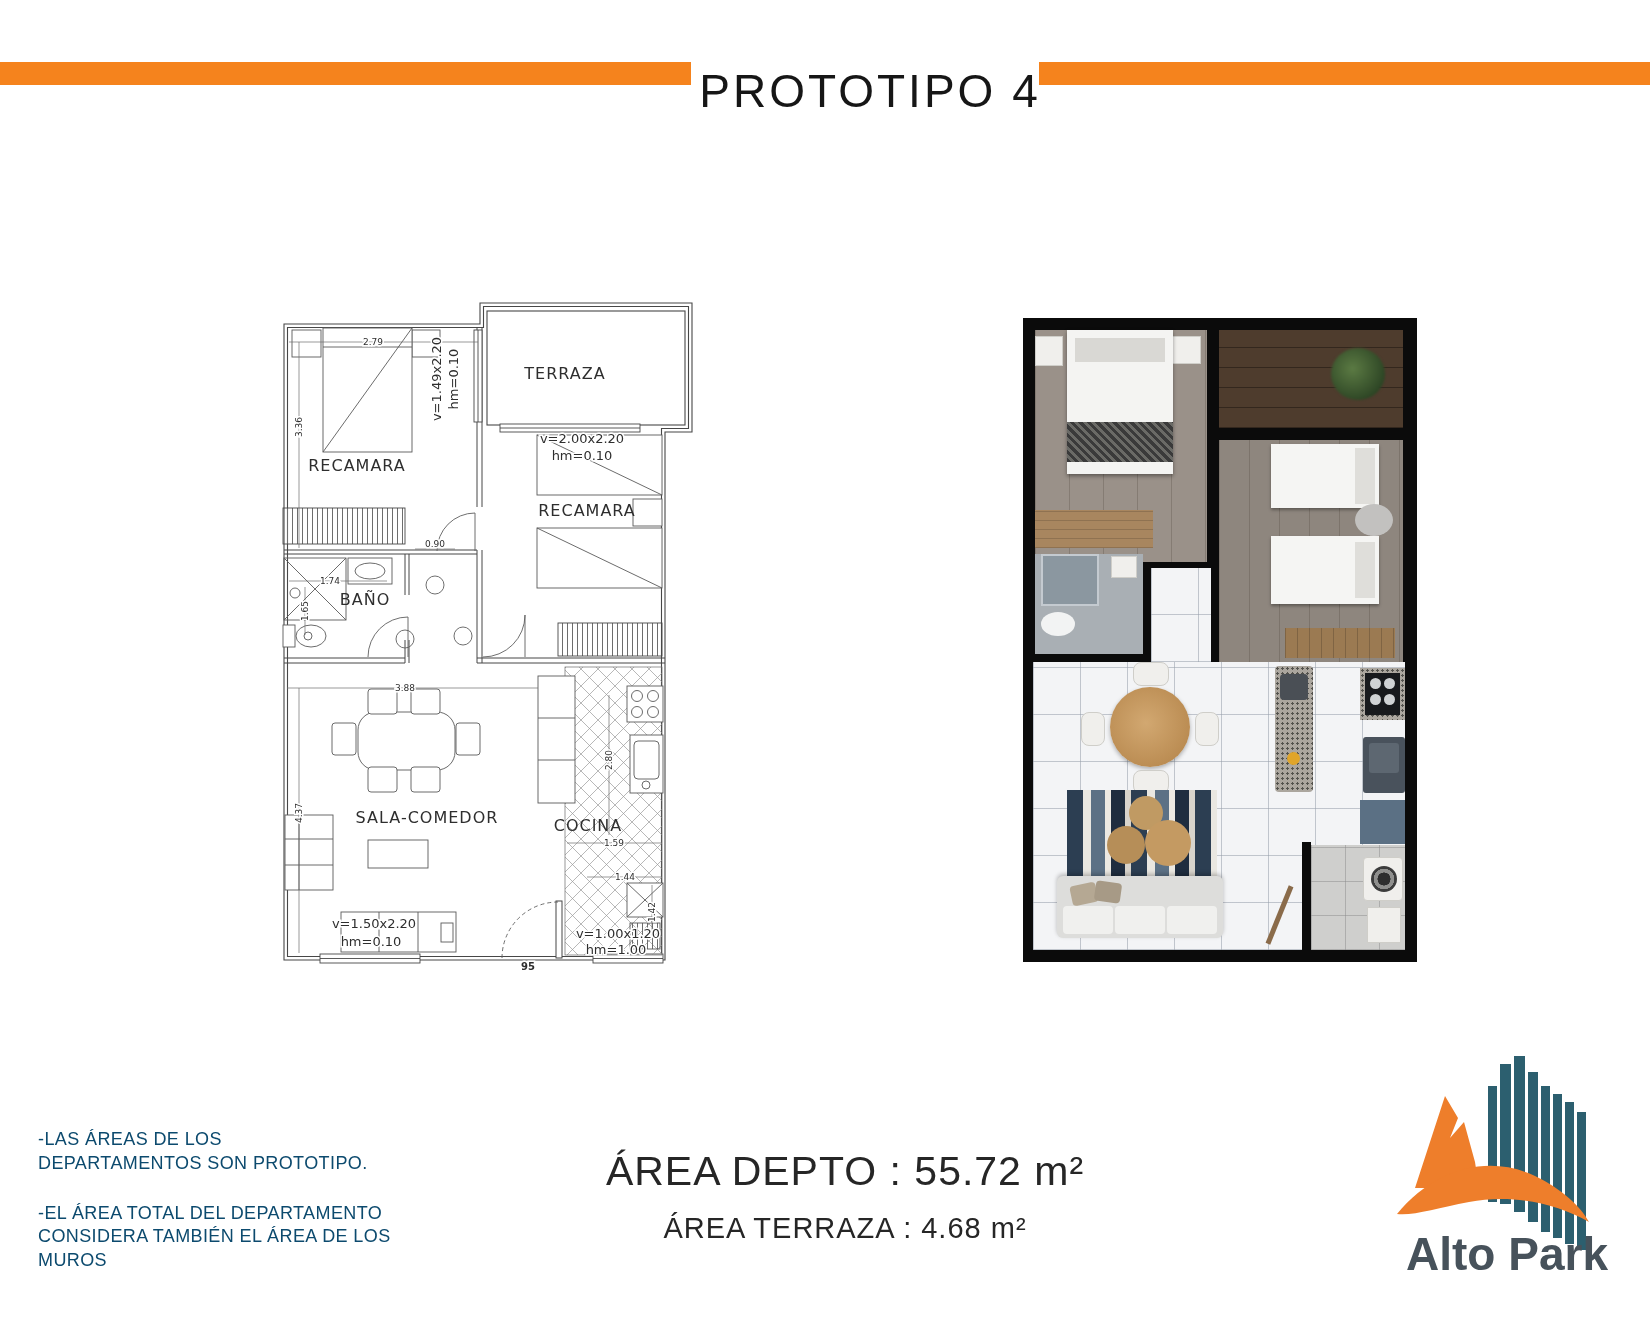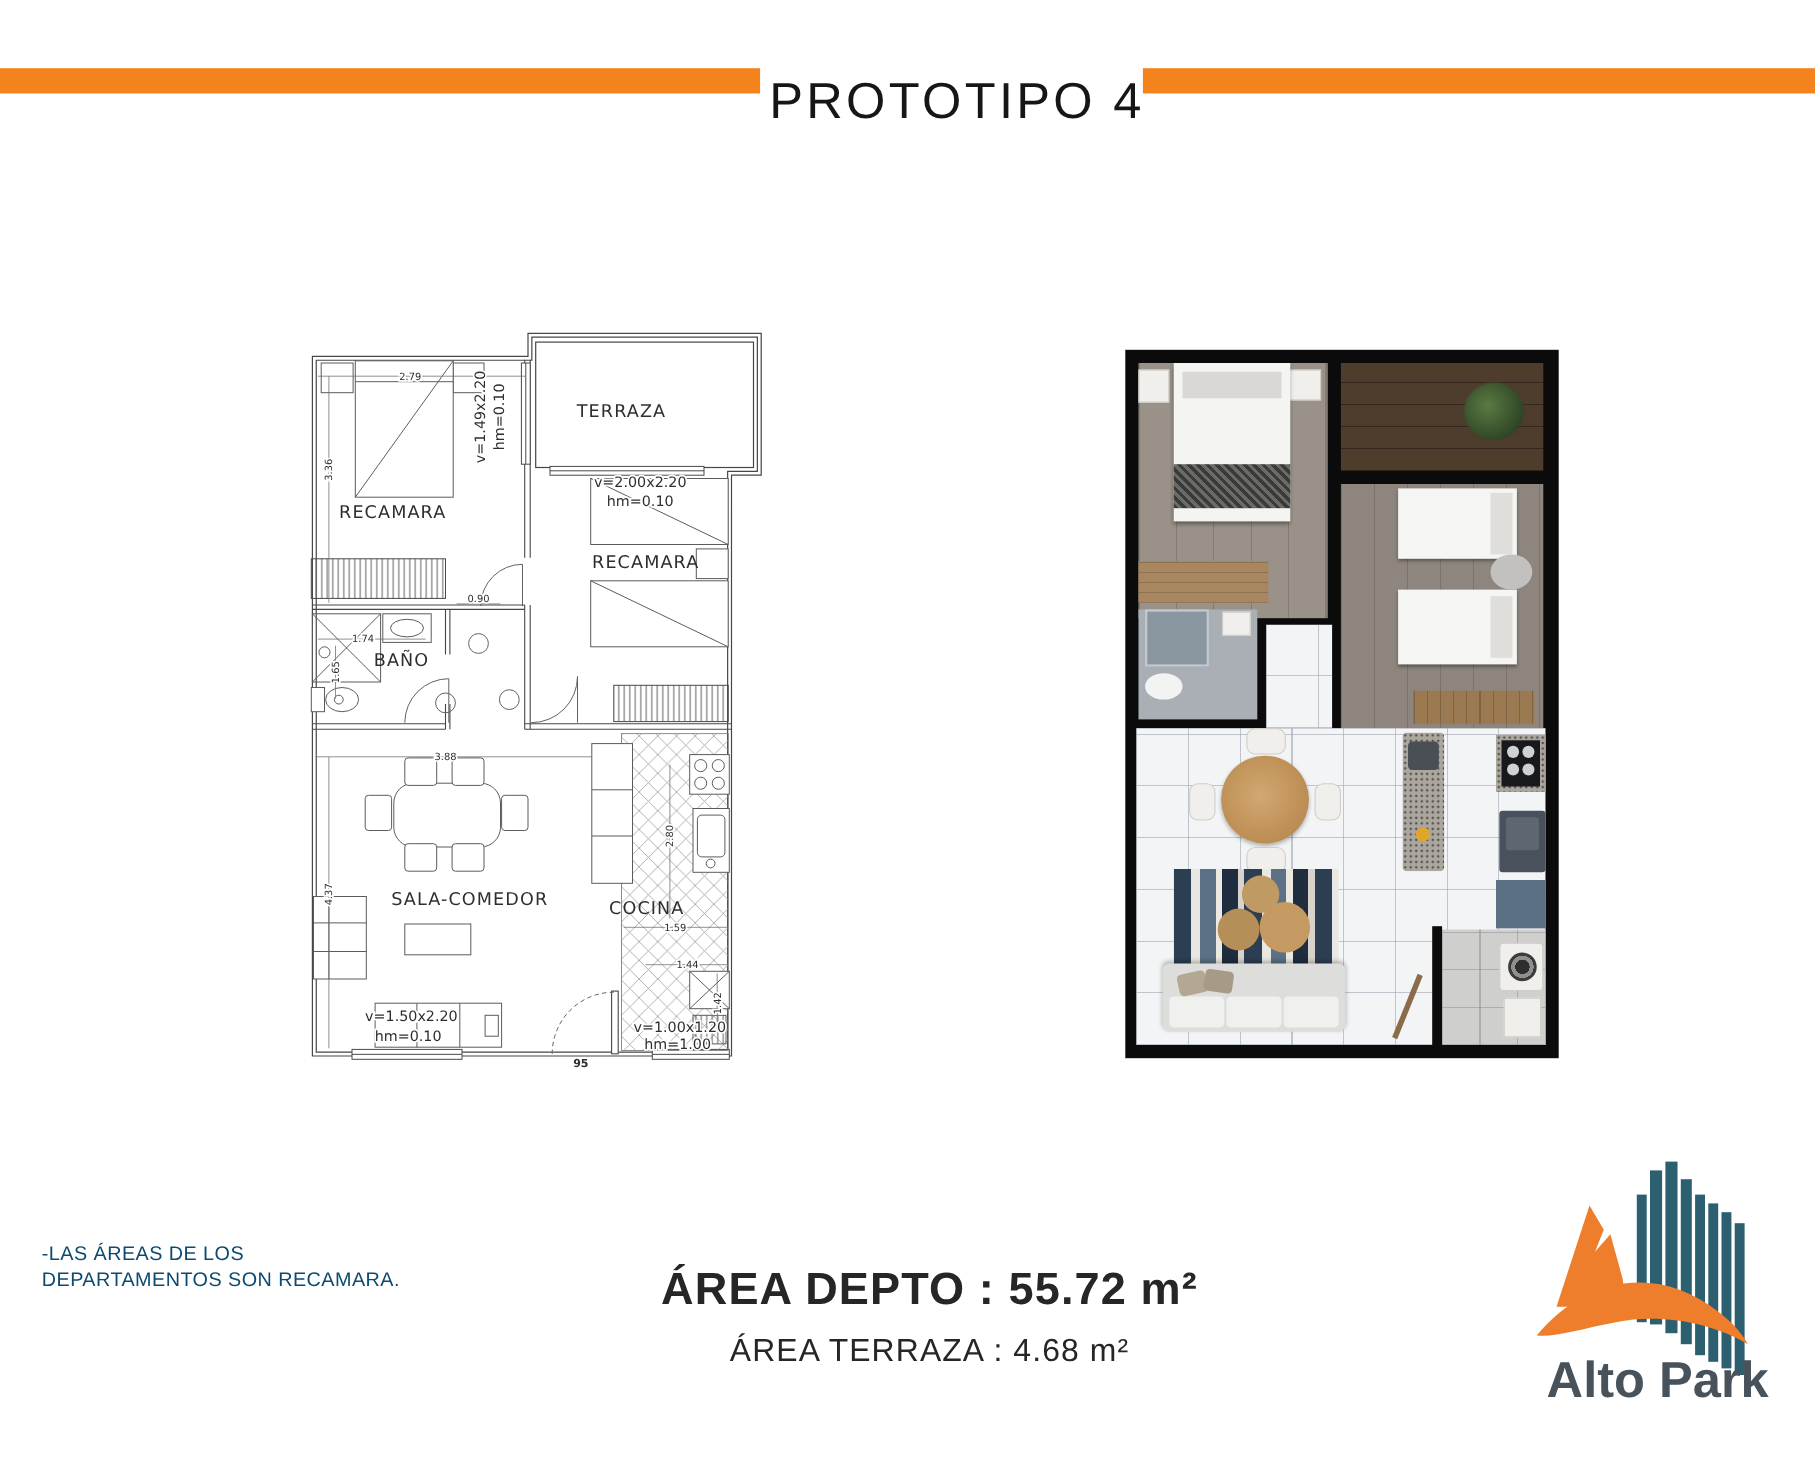--- a/index.html
+++ b/index.html
@@ -31,21 +31,21 @@
       repeating-linear-gradient(90deg,rgba(150,158,170,.55) 0 1px,transparent 1px 47px);}
   .granite{background:#aba69e;background-image:radial-gradient(rgba(60,60,55,.8) 1px,transparent 1.4px);background-size:5px 5px;}
   .whitebox{background:#f0efec;border:1px solid #cfcec9;box-sizing:border-box;}
   .circle{border-radius:50%;}
 
   
   .notes{position:absolute;left:38px;top:1128px;width:430px;font-size:18px;
          color:#0c4a6e;letter-spacing:.4px;line-height:1.32;}
   .notes p{margin:0 0 26px 0;}
   .areas{position:absolute;left:555px;top:1148px;width:580px;text-align:center;color:#262626;}
-  .areas .a1{font-size:41px;letter-spacing:1px;margin:0 0 17px 0;font-weight:700;}
+  .areas .a1{font-size:41px;letter-spacing:1px;margin:0 0 17px 0;font-weight:400;}
   .areas .a2{font-size:29px;letter-spacing:1px;margin:0;font-weight:400;}
 
   svg.logo{position:absolute;left:1387px;top:1030px;width:240px;height:260px;}
 </style>
 </head>
 <body>
 
 <div class="page">
 
   <div class="hbar left"></div>
@@ -297,21 +297,24 @@
           <div class="circle" style="left:7px;top:8px;width:26px;height:26px;background:radial-gradient(circle,#2e2e2e 35%,#8f8f8d 36% 55%,#3c3c3c 56%);"></div>
         </div>
         <div class="whitebox" style="left:56px;top:62px;width:34px;height:36px;"></div>
       </div>
       <div style="left:244px;top:222px;width:5px;height:62px;background:#8a6b4a;transform:rotate(22deg);"></div>
     </div>
   </div>
 
   <div class="notes">
     <p><span>-LAS ÁREAS DE LOS</span><br>
-       <span>DEPARTAMENTOS SON RECAMARA.</span></p>
+       <span>DEPARTAMENTOS SON PROTOTIPO.</span></p>
+    <p><span>-EL ÁREA TOTAL DEL DEPARTAMENTO</span><br>
+       <span>CONSIDERA TAMBIÉN EL ÁREA DE LOS</span><br>
+       <span>MUROS</span></p>
   </div>
 
   <div class="areas">
     <p class="a1">ÁREA DEPTO : 55.72 m²</p>
     <p class="a2">ÁREA TERRAZA : 4.68 m²</p>
   </div>
 
   <svg class="logo" viewBox="0 0 240 260">
     <g fill="#2C5F6F">
       <rect x="101" y="56" width="9" height="116"></rect>

